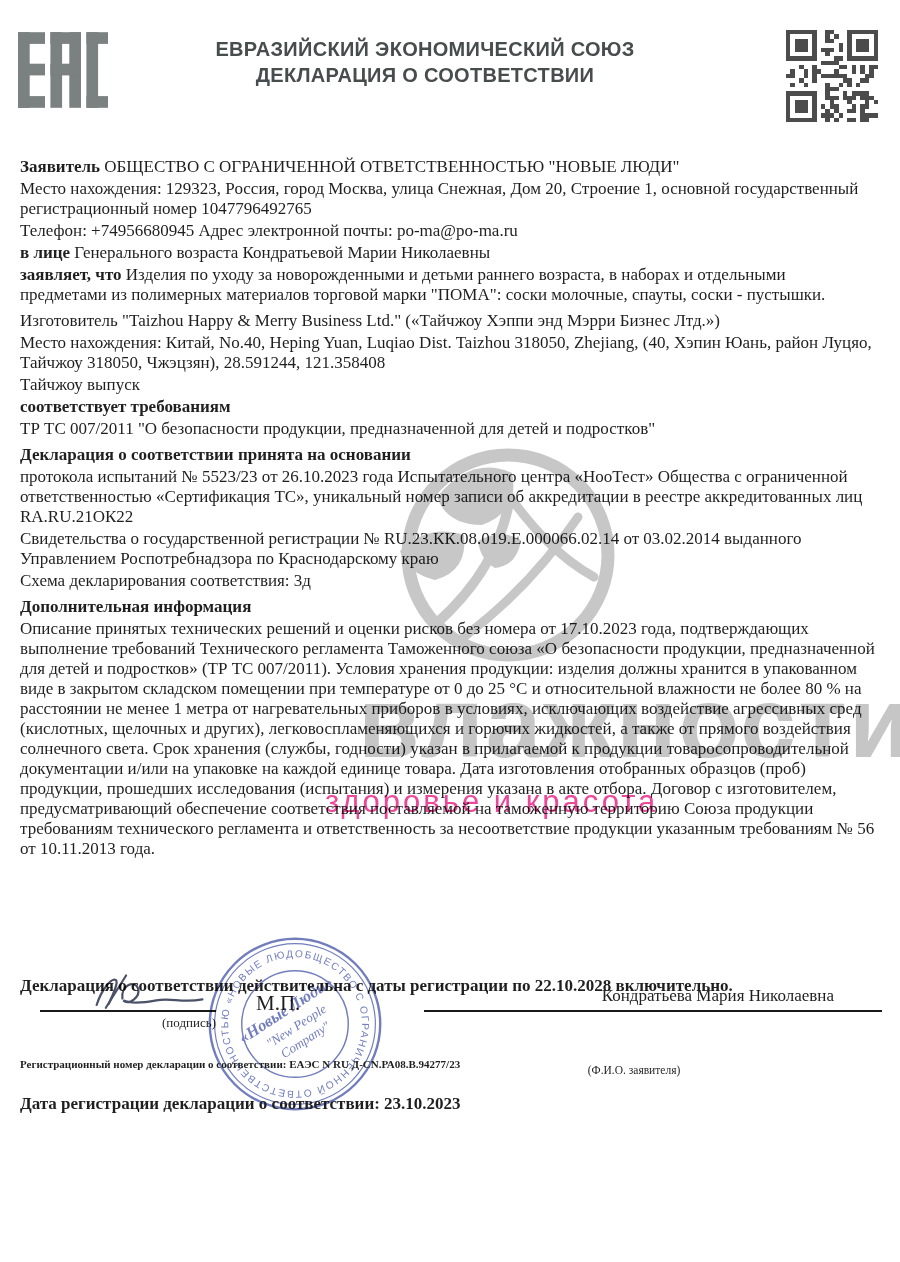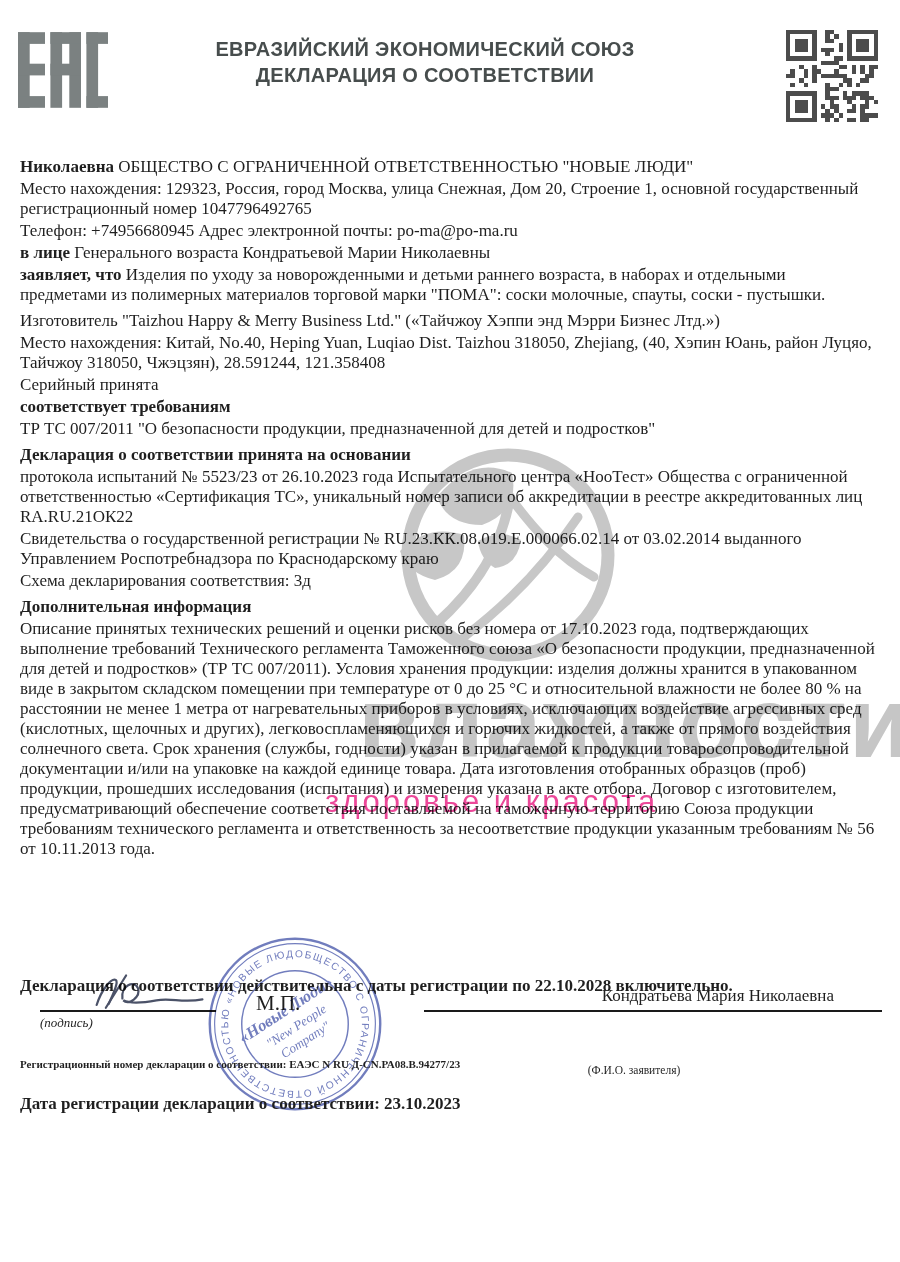--- a/index.html
+++ b/index.html
@@ -25,21 +25,21 @@
   .wm-emblem   { position:absolute; left:382px; top:435px; width:246px; height:246px; opacity:.5; mix-blend-mode:multiply; pointer-events:none; }
   .wm-brand    { position:absolute; left:358px; top:672px; font-family:"Liberation Sans",sans-serif; font-weight:bold;
                  font-size:100px; line-height:1; letter-spacing:2px; color:#c6c6c6; mix-blend-mode:multiply; pointer-events:none; }
   .wm-tagline  { position:absolute; left:325px; top:784px; font-family:"Liberation Sans",sans-serif;
                  font-size:31px; letter-spacing:3px; color:#ec4899; mix-blend-mode:multiply; pointer-events:none; }
   .stamp       { position:absolute; left:203px; top:932px; width:184px; height:184px; opacity:.85; mix-blend-mode:multiply; pointer-events:none; }
   .signature   { position:absolute; left:80px; top:970px; width:140px; height:46px; mix-blend-mode:multiply; }
   
   .validity    { position:absolute; left:20px; top:959px; font-weight:bold; font-size:17px; }
   .sig-line    { position:absolute; left:40px;  top:1010px; width:176px; border-top:2px solid #1a1a1a; }
-  .sig-label   { position:absolute; left:40px;  top:1015px; width:176px; text-align:left; font-size:13px;font-style:italic; }
+  .sig-label   { position:absolute; left:40px;  top:1015px; width:176px; text-align:right; font-size:13px; }
   .mp          { position:absolute; left:256px; top:991px; font-size:21px; }
   .name-line   { position:absolute; left:424px; top:1010px; width:458px; border-top:2px solid #1a1a1a; }
   .applicant-name { position:absolute; left:434px; top:986px; width:400px; text-align:right; font-size:17px; }
   .name-label  { position:absolute; left:434px; top:1064px; width:400px; text-align:center; font-size:11.5px; }
   .reg-number  { position:absolute; left:20px; top:1047px; font-weight:bold; font-size:11px; }
   .reg-date    { position:absolute; left:20px; top:1077px; font-weight:bold; font-size:17px; }
 </style>
 </head>
 <body>
 
@@ -185,28 +185,28 @@
         <rect x="9" y="20" width="1" height="1"></rect>
         <rect x="11" y="20" width="1" height="1"></rect>
         <rect x="14" y="20" width="1" height="1"></rect>
         <rect x="15" y="20" width="1" height="1"></rect>
         <rect x="17" y="20" width="1" height="1"></rect>
         <rect x="18" y="20" width="1" height="1"></rect>
       </g>
   </svg>
 
   <div class="content">
-    <p><b>Николаевна</b><span> ОБЩЕСТВО С ОГРАНИЧЕННОЙ ОТВЕТСТВЕННОСТЬЮ "НОВЫЕ ЛЮДИ"</span></p>
+    <p><b>Заявитель</b><span> ОБЩЕСТВО С ОГРАНИЧЕННОЙ ОТВЕТСТВЕННОСТЬЮ "НОВЫЕ ЛЮДИ"</span></p>
     <p><span>Место нахождения: 129323, Россия, город Москва, улица Снежная, Дом 20, Строение 1, основной государственный регистрационный номер 1047796492765</span></p>
     <p><span>Телефон: +74956680945 Адрес электронной почты: po-ma@po-ma.ru</span></p>
     <p><b>в лице</b><span> Генерального возраста Кондратьевой Марии Николаевны</span></p>
     <p><b>заявляет, что</b><span> Изделия по уходу за новорожденными и детьми раннего возраста, в наборах и отдельными предметами из полимерных материалов торговой марки "ПОМА": соски молочные, спауты, соски - пустышки.</span></p>
     <p class="gap-top"><span>Изготовитель "Taizhou Happy &amp; Merry Business Ltd." («Тайчжоу Хэппи энд Мэрри Бизнес Лтд.»)</span></p>
     <p><span>Место нахождения: Китай, No.40, Heping Yuan, Luqiao Dist. Taizhou 318050, Zhejiang, (40, Хэпин Юань, район Луцяо, Тайчжоу 318050, Чжэцзян), 28.591244, 121.358408</span></p>
-    <p><span>Серийный принята</span></p>
+    <p><span>Тайчжоу выпуск</span></p>
     <p><b>соответствует требованиям</b></p>
     <p><span>ТР ТС 007/2011 "О безопасности продукции, предназначенной для детей и подростков"</span></p>
     <p class="gap-top"><b>Декларация о соответствии принята на основании</b></p>
     <p><span>протокола испытаний № 5523/23 от 26.10.2023 года Испытательного центра «НооТест» Общества с ограниченной ответственностью «Сертификация ТС», уникальный номер записи об аккредитации в реестре аккредитованных лиц RA.RU.21ОК22</span></p>
     <p><span>Свидетельства о государственной регистрации № RU.23.КК.08.019.Е.000066.02.14 от 03.02.2014 выданного Управлением Роспотребнадзора по Краснодарскому краю</span></p>
     <p><span>Схема декларирования соответствия: 3д</span></p>
     <p class="gap-top"><b>Дополнительная информация</b></p>
     <p><span>Описание принятых технических решений и оценки рисков без номера от 17.10.2023 года, подтверждающих выполнение требований Технического регламента Таможенного союза «О безопасности продукции, предназначенной для детей и подростков» (ТР ТС 007/2011). Условия хранения продукции: изделия должны хранится в упакованном виде в закрытом складском помещении при температуре от 0 до 25 °С и относительной влажности не более 80 % на расстоянии не менее 1 метра от нагревательных приборов в условиях, исключающих воздействие агрессивных сред (кислотных, щелочных и других), легковоспламеняющихся и горючих жидкостей, а также от прямого воздействия солнечного света. Срок хранения (службы, годности) указан в прилагаемой к продукции товаросопроводительной документации и/или на упаковке на каждой единице товара. Дата изготовления отобранных образцов (проб) продукции, прошедших исследования (испытания) и измерения указана в акте отбора. Договор с изготовителем, предусматривающий обеспечение соответствия поставляемой на таможенную территорию Союза продукции требованиям технического регламента и ответственность за несоответствие продукции указанным требованиям № 56 от 10.11.2013 года.</span></p>
   </div>
 

